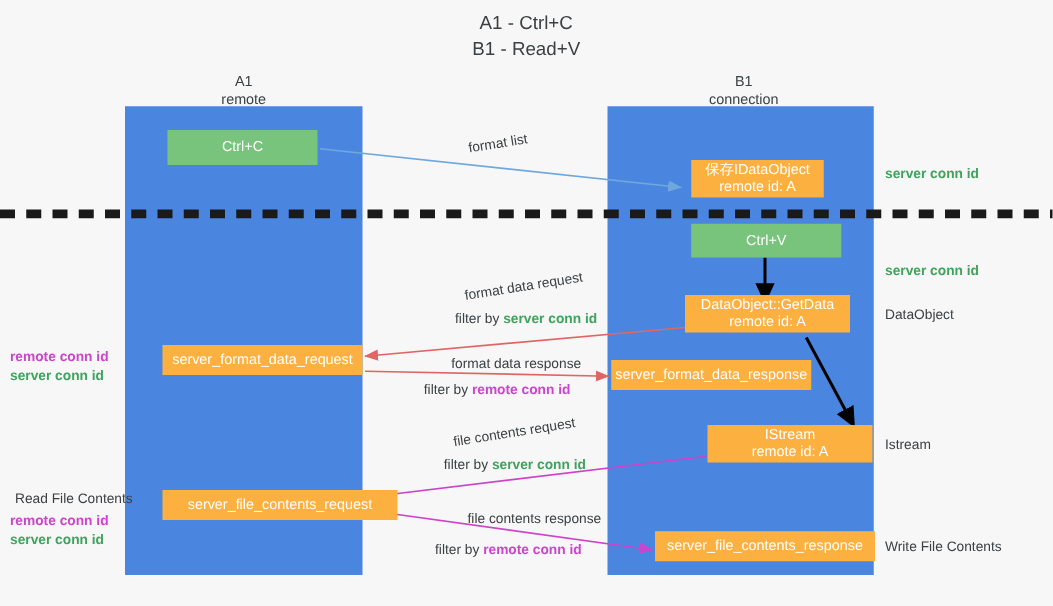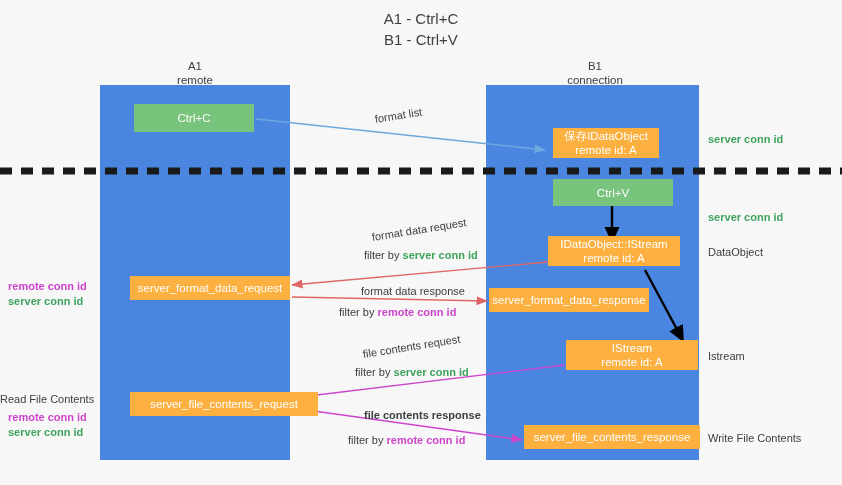--- a/index.html
+++ b/index.html
@@ -45,21 +45,21 @@
   .mix .m{color:#cc44cc;font-weight:bold;}
   .stack{position:absolute;z-index:5;}
 </style>
 </head>
 <body>
 
 <div class="canvas">
 
   <div class="title">
     <div>A1 - Ctrl+C</div>
-    <div>B1 - Ctrl+V</div>
+    <div>B1 - Read+V</div>
   </div>
 
   <div class="col-head" style="left:130px;top:59px;width:130px;">
     <div>A1</div>
     <div>remote</div>
   </div>
   <div class="col-head" style="left:530px;top:59px;width:130px;">
     <div>B1</div>
     <div>connection</div>
   </div>
@@ -107,21 +107,21 @@
     <div class="box orange" style="left:553px;top:128px;width:106px;height:30px;">
       <span>保存IDataObject</span>
       <span>remote id: A</span>
     </div>
 
     <div class="box green" style="left:553px;top:179px;width:120px;height:27px;">
       <span>Ctrl+V</span>
     </div>
 
     <div class="box orange" style="left:548px;top:236px;width:132px;height:30px;">
-      <span>IDataObject::IStream</span>
+      <span>DataObject::GetData</span>
       <span>remote id: A</span>
     </div>
 
     <div class="box orange" style="left:566px;top:340px;width:132px;height:30px;">
       <span>IStream</span>
       <span>remote id: A</span>
     </div>
 
     <div class="box orange" style="left:130px;top:276px;width:160px;height:24px;">
       <span>server_format_data_request</span>
@@ -154,35 +154,35 @@
   <div class="txt lbl" style="left:361px;top:284px;">format data response</div>
   <div class="txt mix" style="left:339px;top:305px;">
     <span>filter by </span><span class="m">remote conn id</span>
   </div>
 
   <div class="txt lbl rot-up" style="left:363px;top:347px;">file contents request</div>
   <div class="txt mix rot-up" style="left:355px;top:365px;">
     <span>filter by </span><span class="g">server conn id</span>
   </div>
 
-  <div class="txt lbl" style="left:364px;top:408px;font-weight:bold;">file contents response</div>
+  <div class="txt lbl" style="left:374px;top:408px;">file contents response</div>
   <div class="txt mix" style="left:348px;top:433px;">
     <span>filter by </span><span class="m">remote conn id</span>
   </div>
 
   <div class="txt lbl green" style="left:708px;top:132px;">server conn id</div>
   <div class="txt lbl green" style="left:708px;top:210px;">server conn id</div>
   <div class="txt lbl dark" style="left:708px;top:245px;">DataObject</div>
   <div class="txt lbl dark" style="left:708px;top:349px;">Istream</div>
   <div class="txt lbl dark" style="left:708px;top:431px;">Write File Contents</div>
 
   <div class="stack" style="left:8px;top:279px;">
     <div class="lbl magenta">remote conn id</div>
     <div class="lbl green">server conn id</div>
   </div>
 
-  <div class="txt lbl dark" style="left:0;top:392px;">Read File Contents</div>
+  <div class="txt lbl dark" style="left:12px;top:392px;">Read File Contents</div>
   <div class="stack" style="left:8px;top:410px;">
     <div class="lbl magenta">remote conn id</div>
     <div class="lbl green">server conn id</div>
   </div>
 
 </div>
 
 </body></html>

